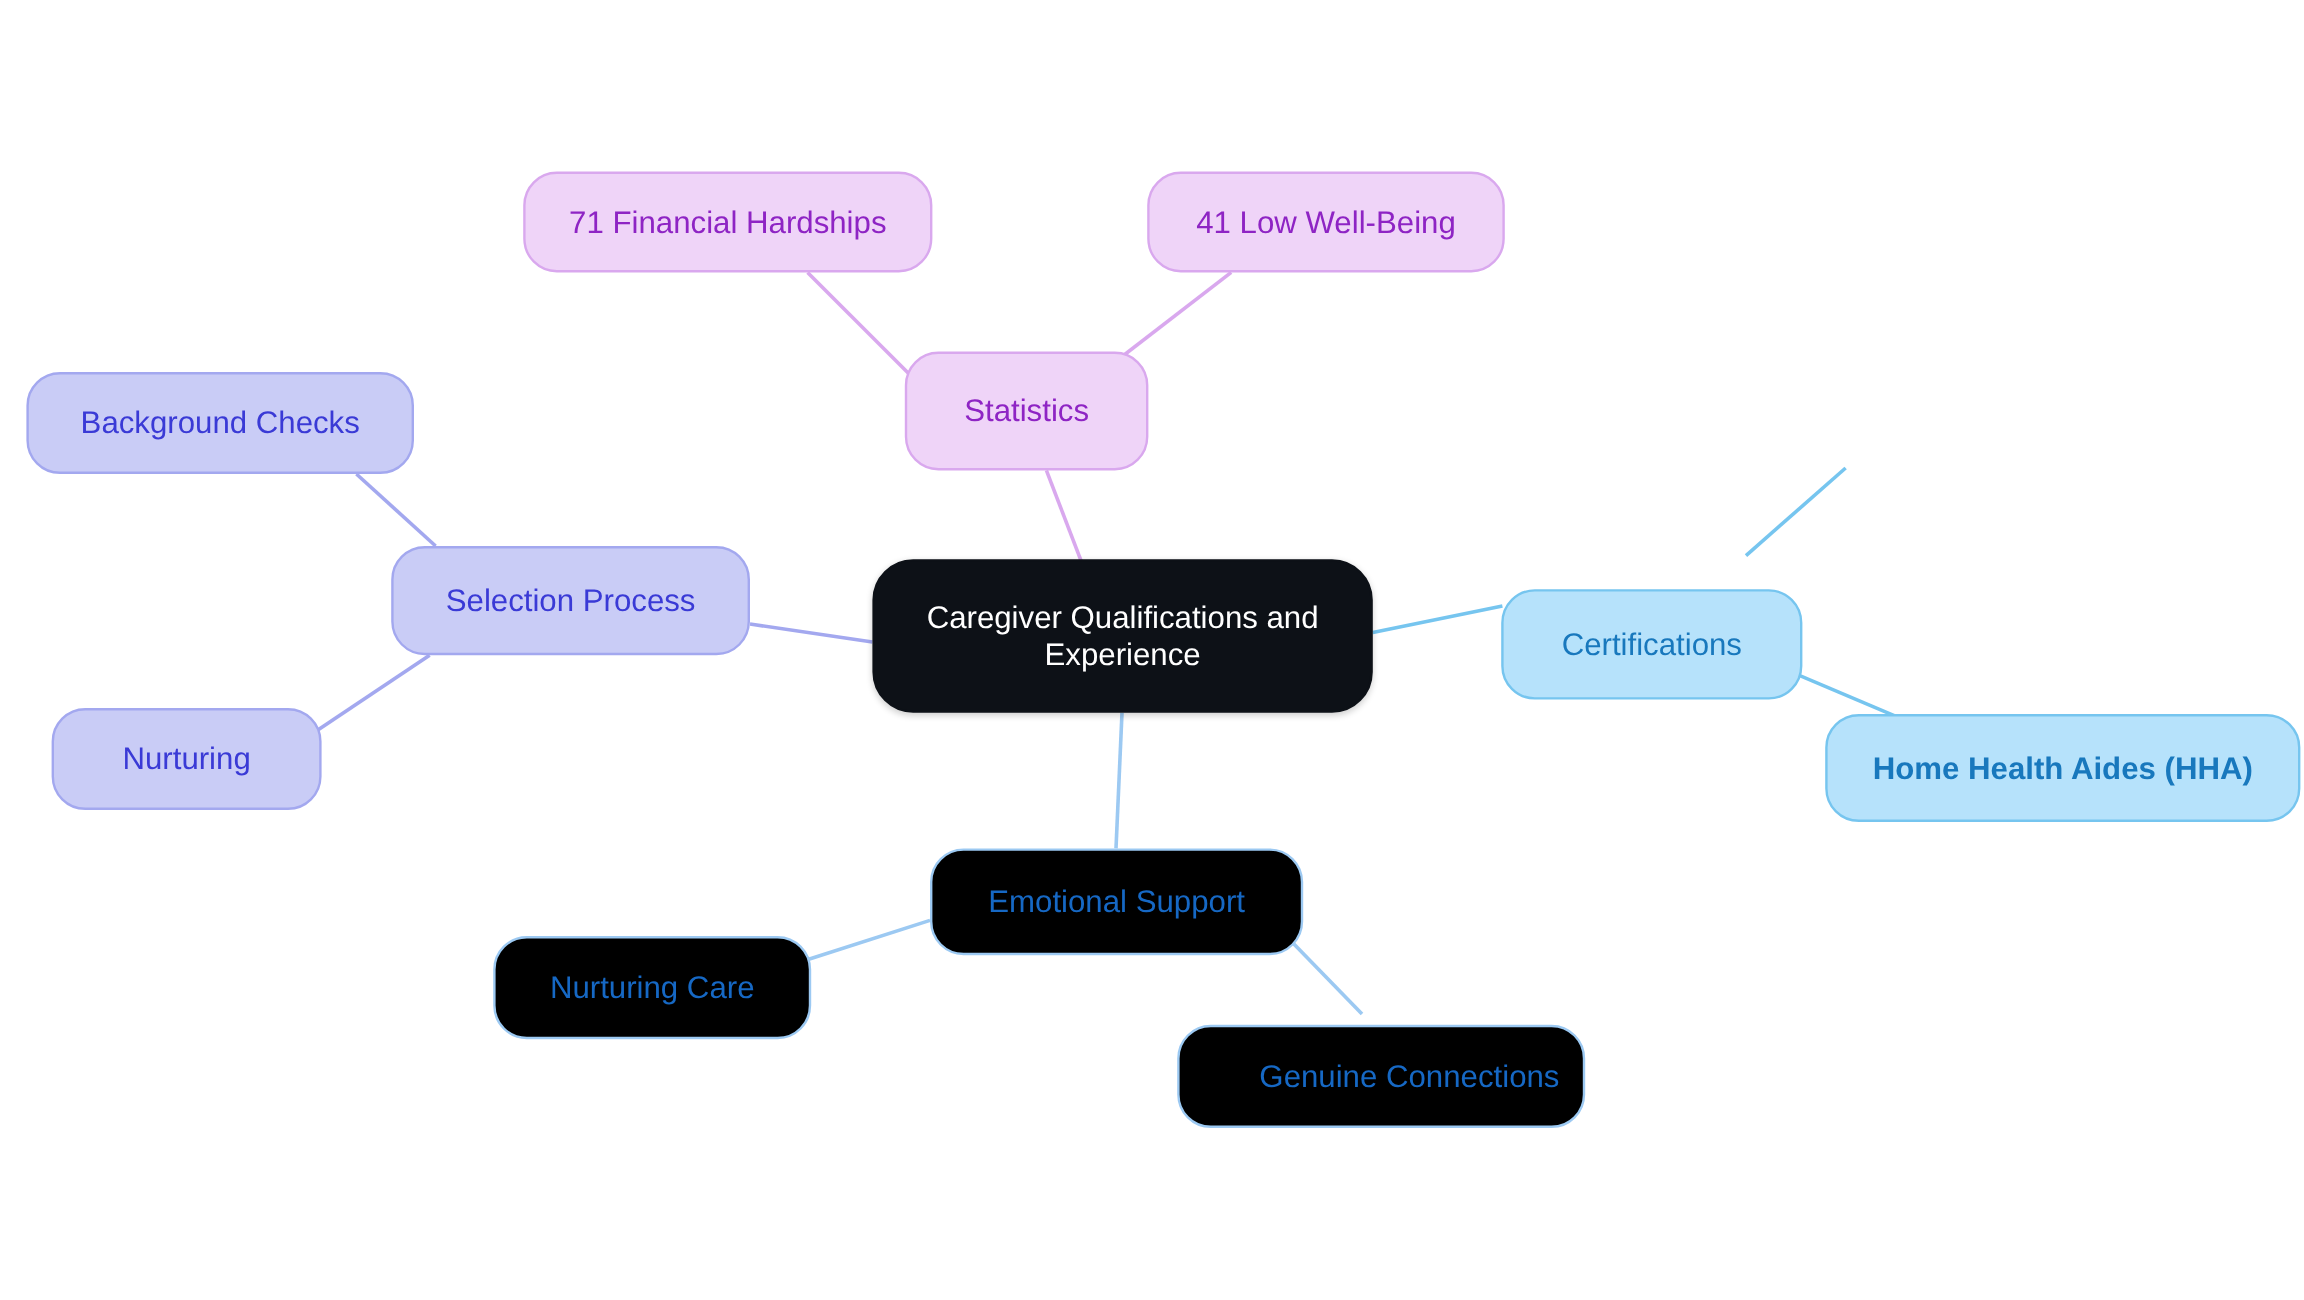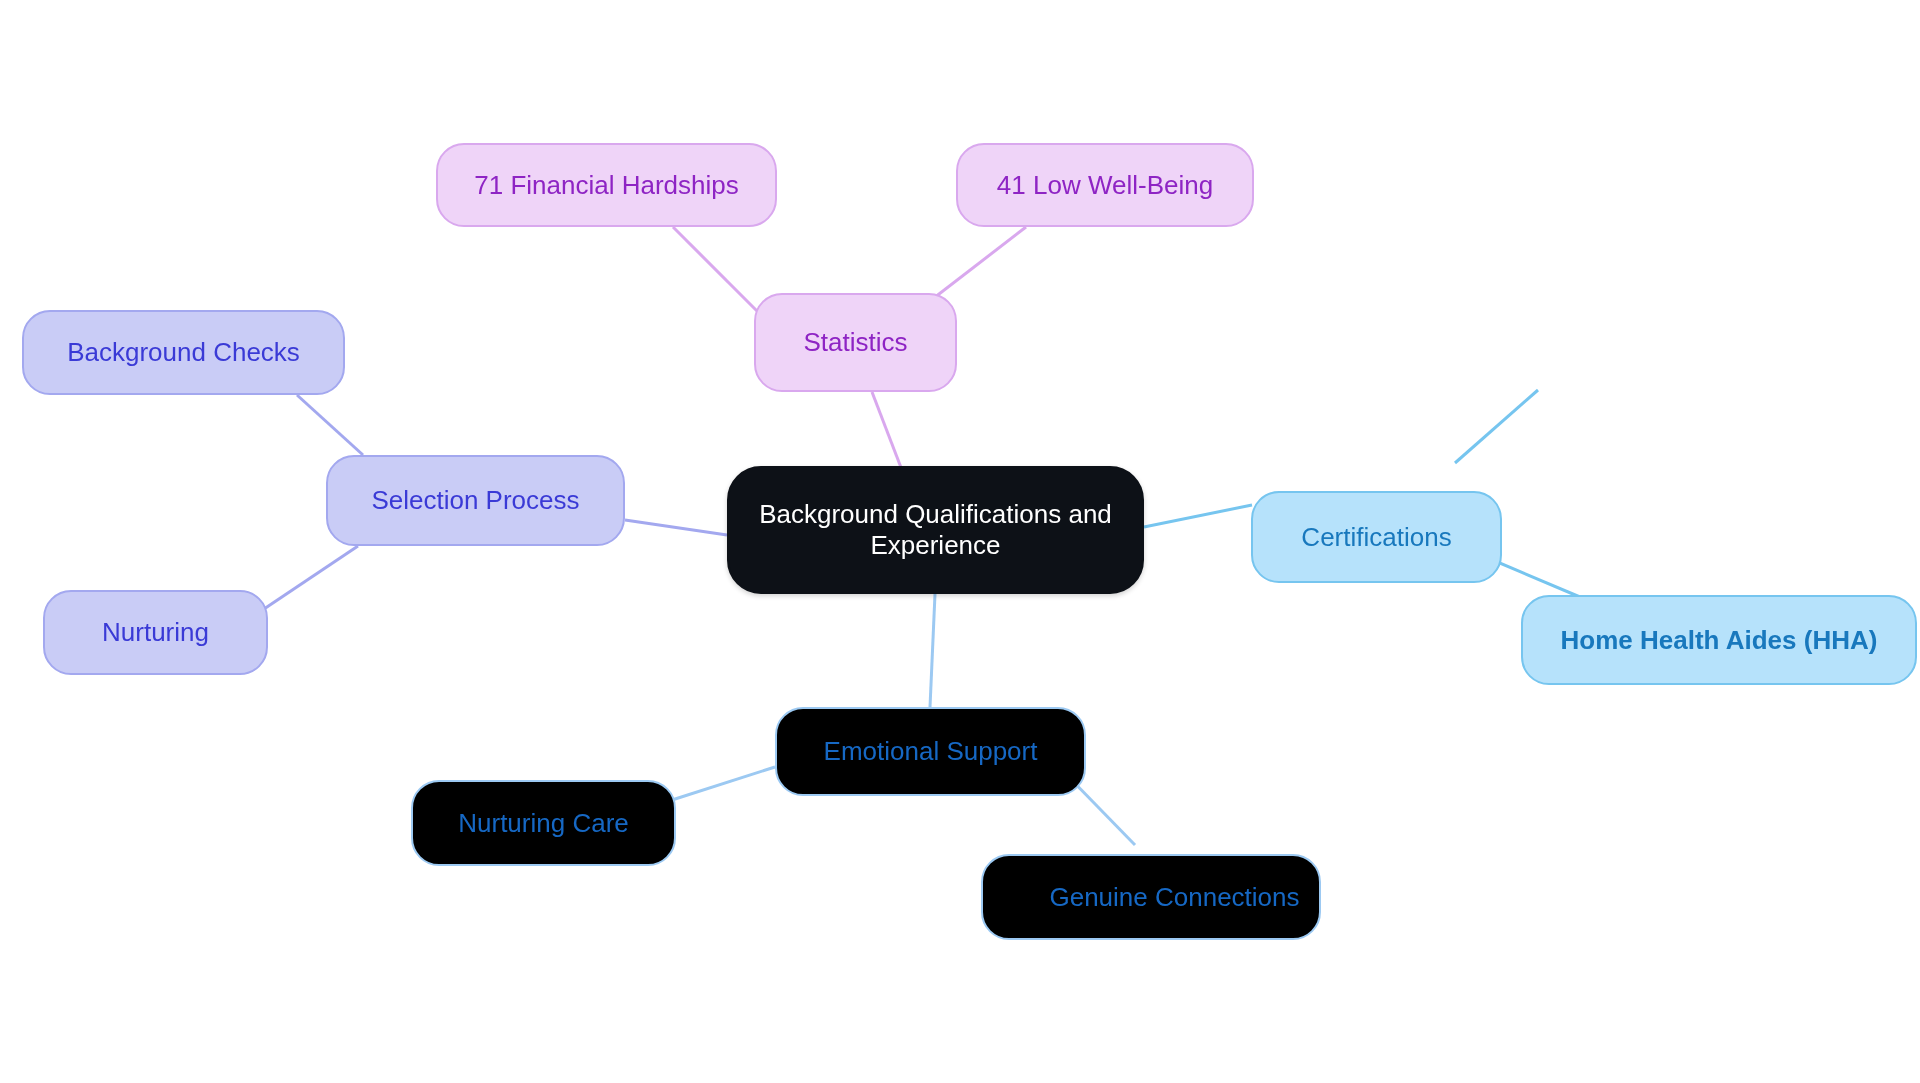--- a/index.html
+++ b/index.html
@@ -96,21 +96,21 @@
 
     <line x1="1462" y1="547" x2="1580" y2="597" stroke="#76c5ef" stroke-width="3"></line>
 
     <line x1="935" y1="594" x2="930" y2="707" stroke="#9cc9f2" stroke-width="3"></line>
 
     <line x1="775" y1="767" x2="672" y2="800" stroke="#9cc9f2" stroke-width="3"></line>
 
     <line x1="1060" y1="768" x2="1135" y2="845" stroke="#9cc9f2" stroke-width="3"></line>
   </svg>
 
-  <div class="node node-root" style="left:727px; top:466px; width:417px; height:128px;">Background Qualifications and
+  <div class="node node-root" style="left:727px; top:466px; width:417px; height:128px;">Caregiver Qualifications and
 Experience</div>
 
   <div class="node node-lavender" style="left:754px; top:293px; width:203px; height:99px;">Statistics</div>
 
   <div class="node node-lavender" style="left:436px; top:143px; width:341px; height:84px;">71 Financial Hardships</div>
 
   <div class="node node-lavender" style="left:956px; top:143px; width:298px; height:84px;">41 Low Well-Being</div>
 
   <div class="node node-periwinkle" style="left:326px; top:455px; width:299px; height:91px;">Selection Process</div>
 

